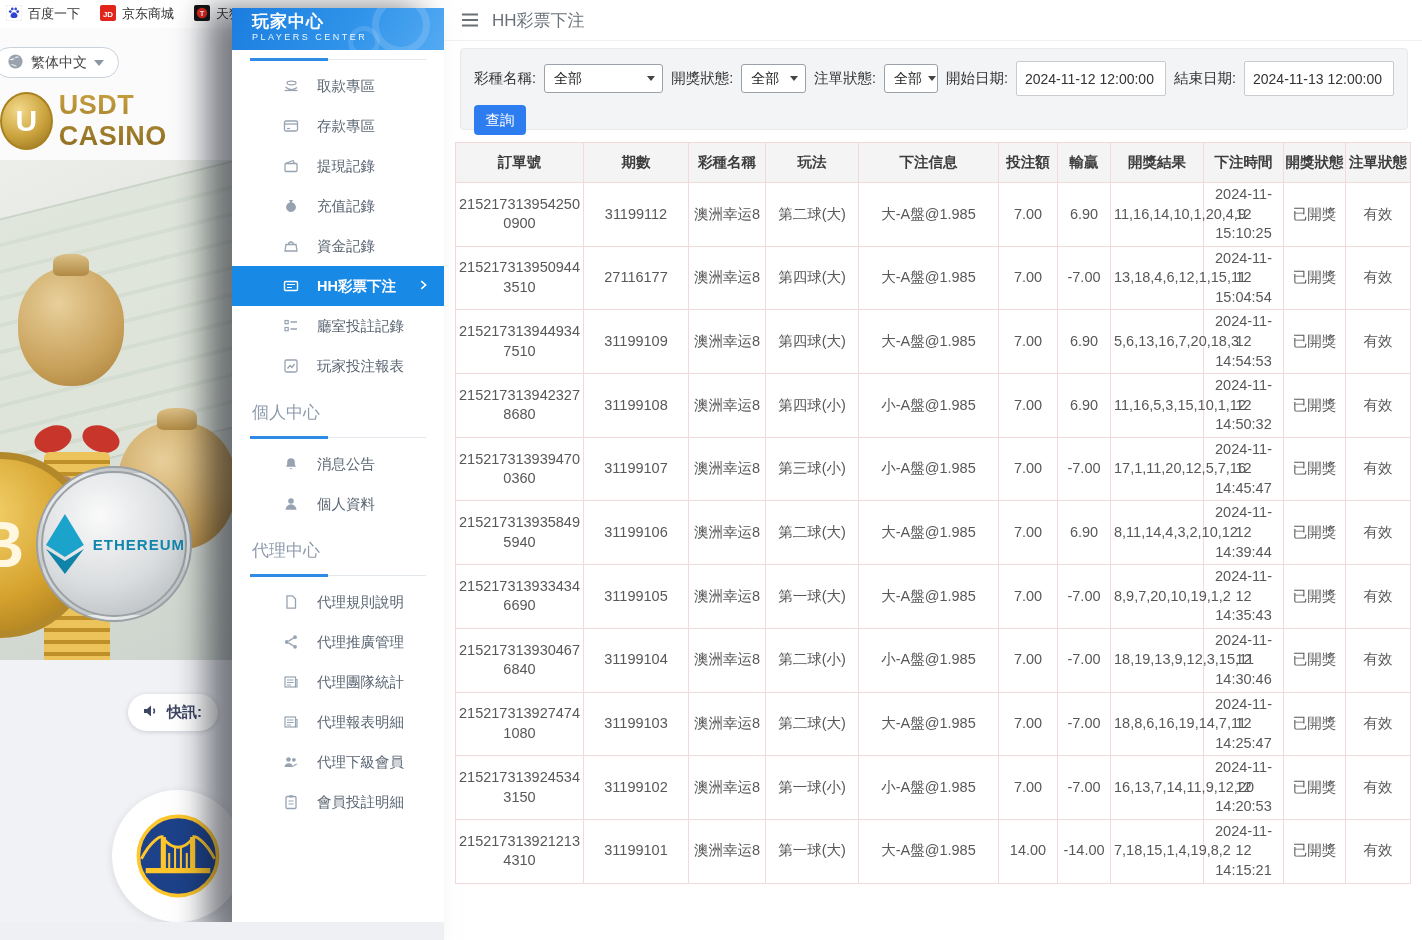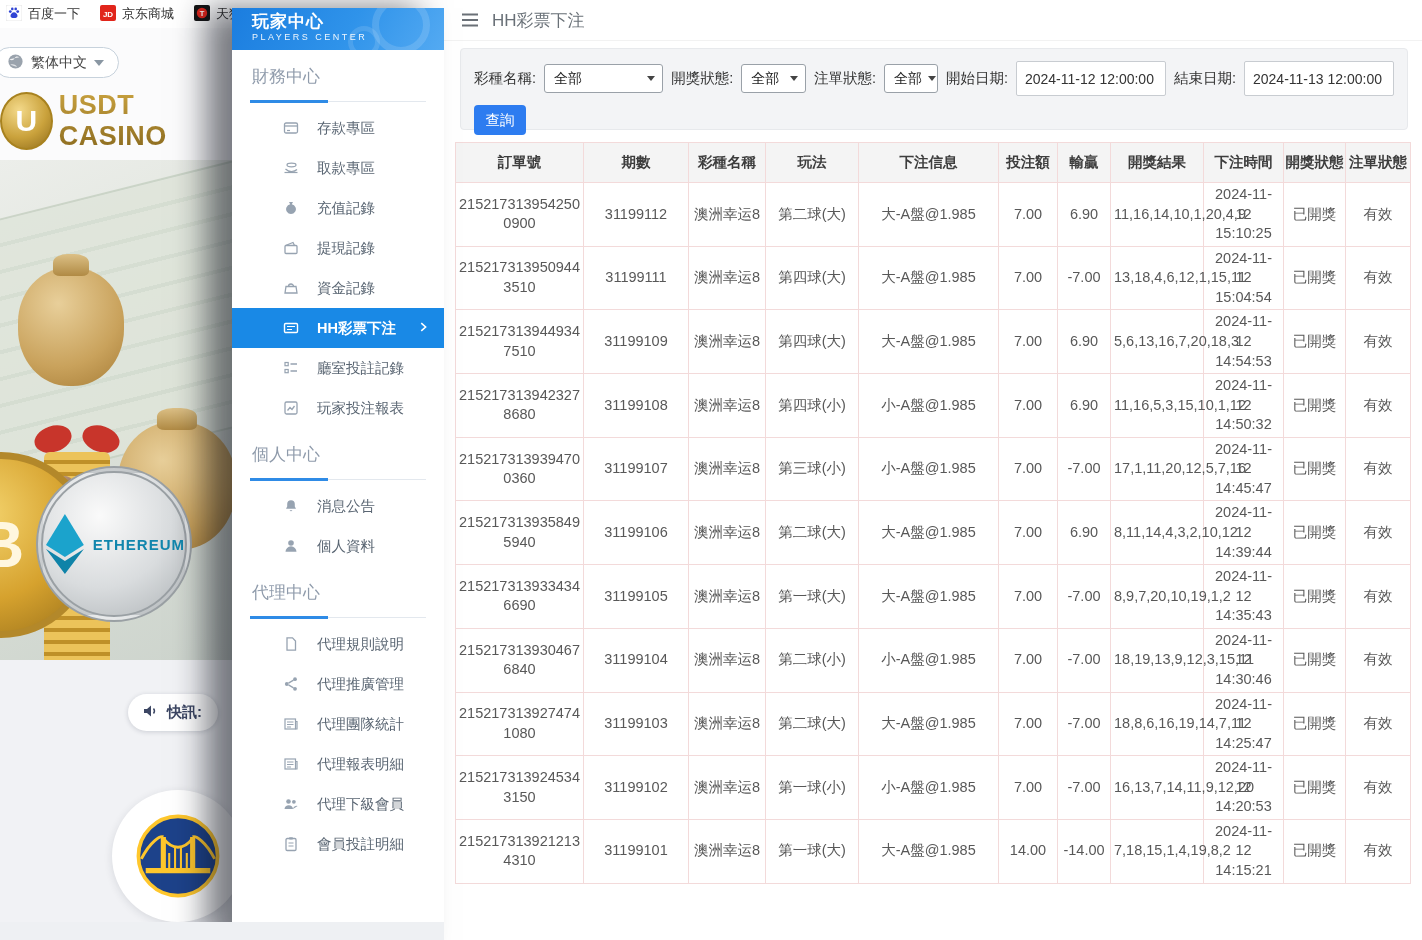--- a/index.html
+++ b/index.html
@@ -198,60 +198,59 @@
       </svg>
     </div>
   </div>
 
   <aside class="sidebar">
     <div class="sb-header">
       <div class="sb-title">玩家中心</div>
       <div class="sb-subtitle">PLAYERS CENTER</div>
     </div>
     <div>
-        <div class="sec-title">財務中心</div>
         <div class="sec-underline">
           <i></i>
+        </div>
+        <div class="menu-item">
+          <span class="mi-ico">
+            <svg viewBox="0 0 16 16">
+              <ellipse cx="8.5" cy="5" rx="4.5" ry="1.8" fill="none" stroke="currentColor" stroke-width="1.2"></ellipse>
+              <path d="M2.5 9c2 2 4 2.5 6 2.5s4-.5 5.5-2" fill="none" stroke="currentColor" stroke-width="1.2"></path>
+              <path d="M1.5 12.5h13" stroke="currentColor" stroke-width="1.2"></path>
+            </svg>
+          </span>
+          <span class="mi-label">取款專區</span>
         </div>
         <div class="menu-item">
           <span class="mi-ico">
             <svg viewBox="0 0 16 16">
               <rect x="1.5" y="3" width="13" height="10" rx="1.5" fill="none" stroke="currentColor" stroke-width="1.3"></rect>
               <path d="M2 6h12" stroke="currentColor" stroke-width="1.3"></path>
               <path d="M4 10.5h3" stroke="currentColor" stroke-width="1.2"></path>
             </svg>
           </span>
           <span class="mi-label">存款專區</span>
         </div>
         <div class="menu-item">
           <span class="mi-ico">
             <svg viewBox="0 0 16 16">
-              <ellipse cx="8.5" cy="5" rx="4.5" ry="1.8" fill="none" stroke="currentColor" stroke-width="1.2"></ellipse>
-              <path d="M2.5 9c2 2 4 2.5 6 2.5s4-.5 5.5-2" fill="none" stroke="currentColor" stroke-width="1.2"></path>
-              <path d="M1.5 12.5h13" stroke="currentColor" stroke-width="1.2"></path>
-            </svg>
-          </span>
-          <span class="mi-label">取款專區</span>
-        </div>
-        <div class="menu-item">
-          <span class="mi-ico">
-            <svg viewBox="0 0 16 16">
-              <path d="M6 2h4l-1.2 2.3a4.9 4.9 0 1 1-1.6 0z" fill="currentColor"></path>
-            </svg>
-          </span>
-          <span class="mi-label">充值記錄</span>
-        </div>
-        <div class="menu-item">
-          <span class="mi-ico">
-            <svg viewBox="0 0 16 16">
               <path d="M2.5 5.5l7.5-3 1.5 3" fill="none" stroke="currentColor" stroke-width="1.3"></path>
               <rect x="2" y="5.5" width="12" height="8" rx="1" fill="none" stroke="currentColor" stroke-width="1.3"></rect>
             </svg>
           </span>
           <span class="mi-label">提現記錄</span>
+        </div>
+        <div class="menu-item">
+          <span class="mi-ico">
+            <svg viewBox="0 0 16 16">
+              <path d="M6 2h4l-1.2 2.3a4.9 4.9 0 1 1-1.6 0z" fill="currentColor"></path>
+            </svg>
+          </span>
+          <span class="mi-label">充值記錄</span>
         </div>
         <div class="menu-item">
           <span class="mi-ico">
             <svg viewBox="0 0 16 16">
               <path d="M3 6.5h10l1 6.5H2z" fill="none" stroke="currentColor" stroke-width="1.3"></path>
               <path d="M5.5 6.5a2.5 2.5 0 0 1 5 0" fill="none" stroke="currentColor" stroke-width="1.3"></path>
             </svg>
           </span>
           <span class="mi-label">資金記錄</span>
         </div>
@@ -448,21 +447,21 @@
             <td>大-A盤@1.985</td>
             <td>7.00</td>
             <td>6.90</td>
             <td>11,16,14,10,1,20,4,9</td>
             <td>2024-11-12 15:10:25</td>
             <td>已開獎</td>
             <td>有效</td>
           </tr>
           <tr>
             <td class="cell-order">2152173139509443510</td>
-            <td>31199111</td>
+            <td>27116177</td>
             <td>澳洲幸运8</td>
             <td>第四球(大)</td>
             <td>大-A盤@1.985</td>
             <td>7.00</td>
             <td>-7.00</td>
             <td>13,18,4,6,12,1,15,11</td>
             <td>2024-11-12 15:04:54</td>
             <td>已開獎</td>
             <td>有效</td>
           </tr>

